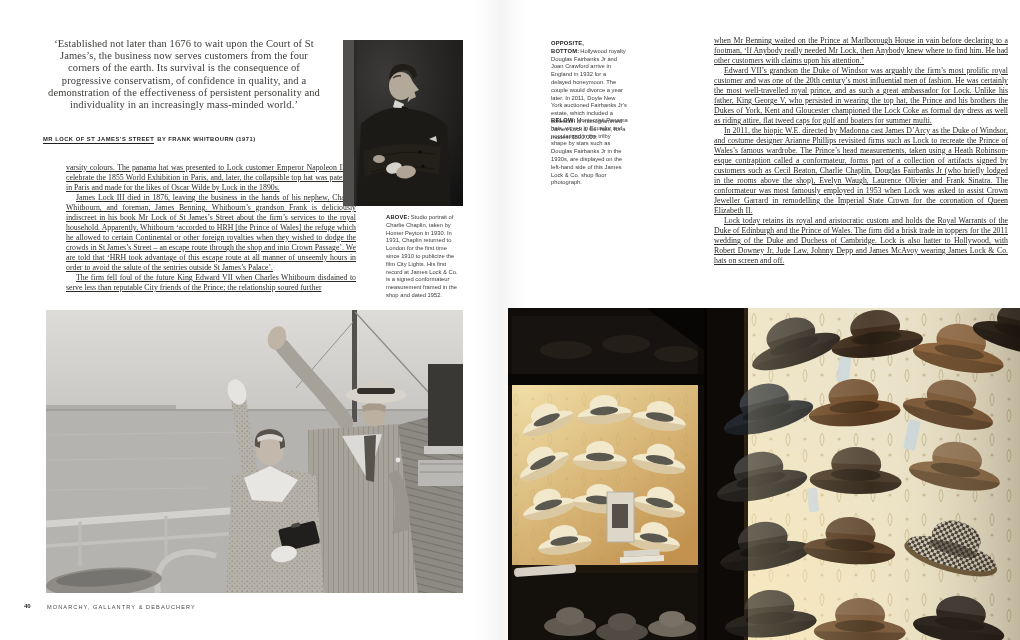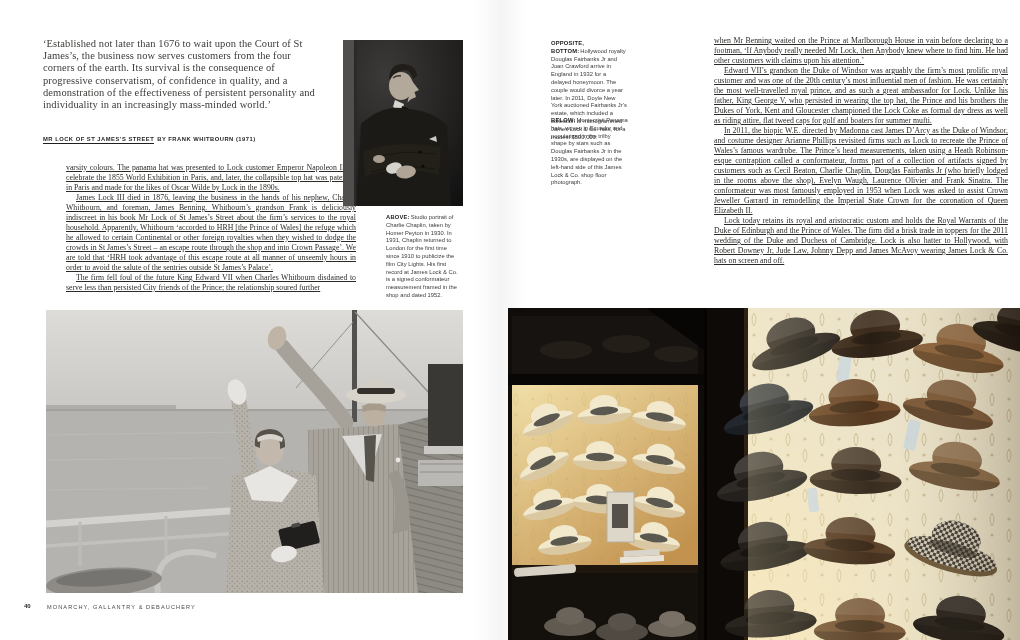--- a/index.html
+++ b/index.html
@@ -2,21 +2,21 @@
 <html><head>
 <meta charset="utf-8">
 <style>
   html,body{margin:0;padding:0;background:#ffffff;}
   #spread{position:relative;width:1020px;height:640px;background:#ffffff;overflow:hidden;
           font-family:"Liberation Serif",serif;}
   .photo{position:absolute;overflow:hidden;}
   .photo svg{display:block;}
   .quote{position:absolute;left:43px;top:38px;width:282px;
          font-family:"Liberation Serif",serif;font-size:10.5px;line-height:12.2px;
-         color:#3d3b38;letter-spacing:0.1px;}
+         color:#3d3b38;letter-spacing:0.1px;text-align:center;}
   .attr{position:absolute;left:43px;top:136px;width:300px;
         font-family:"Liberation Sans",sans-serif;font-size:5.8px;font-weight:700;
         letter-spacing:0.5px;color:#1f1f1f;}
   .attr .t{border-bottom:0.6px solid #1f1f1f;padding-bottom:0.5px;}
   .attr .r{margin-left:3px;}
   .bodytext{position:absolute;font-family:"Liberation Serif",serif;font-size:7.8px;
             line-height:10px;text-align:justify;color:#2c2a27;}
   .bodytext p{margin:0;text-decoration:underline;}
   .bodytext p + p{text-indent:10px;}
   .caption{position:absolute;font-family:"Liberation Sans",sans-serif;font-size:5.8px;
@@ -39,21 +39,21 @@
 
     <div class="quote">‘Established not later than 1676 to wait upon the Court of St James’s, the business now serves customers from the four corners of the earth. Its survival is the consequence of progressive conservatism, of confidence in quality, and a demonstration of the effectiveness of persistent personality and individuality in an increasingly mass-minded world.’</div>
 
     <div class="attr">
       <span class="t">MR LOCK OF ST JAMES’S STREET</span><span class="r">BY FRANK WHITBOURN (1971)</span>
     </div>
 
     <div class="bodytext" style="left:40px;top:163px;width:290px;margin-left:26px;">
       <p>varsity colours. The panama hat was presented to Lock customer Emperor Napoleon III to celebrate the 1855 World Exhibition in Paris, and, later, the collapsible top hat was patented in Paris and made for the likes of Oscar Wilde by Lock in the 1890s.</p>
       <p>James Lock III died in 1876, leaving the business in the hands of his nephew, Charles Whitbourn, and foreman, James Benning. Whitbourn’s grandson Frank is deliciously indiscreet in his book Mr Lock of St James’s Street about the firm’s services to the royal household. Apparently, Whitbourn ‘accorded to HRH [the Prince of Wales] the refuge which he allowed to certain Continental or other foreign royalties when they wished to dodge the crowds in St James’s Street – an escape route through the shop and into Crown Passage’. We are told that ‘HRH took advantage of this escape route at all manner of unseemly hours in order to avoid the salute of the sentries outside St James’s Palace’.</p>
-      <p>The firm fell foul of the future King Edward VII when Charles Whitbourn disdained to serve less than persisted City friends of the Prince; the relationship soured further</p>
+      <p>The firm fell foul of the future King Edward VII when Charles Whitbourn disdained to serve less than reputable City friends of the Prince; the relationship soured further</p>
     </div>
 
     <div class="photo" style="left:46px;top:310px;width:417px;height:283px;" role="img" aria-label="Black-and-white photograph of Joan Crawford and Douglas Fairbanks Jr waving from the deck of an ocean liner">
       <svg width="417" height="283" viewBox="0 0 417 283">
         <defs>
           <linearGradient id="sky" x1="0" y1="0" x2="0" y2="1">
             <stop offset="0" stop-color="#dddcd8"></stop>
               <stop offset="1" stop-color="#c6c5c1"></stop>
           </linearGradient>
           <pattern id="tweed" width="5" height="5" patternUnits="userSpaceOnUse">

